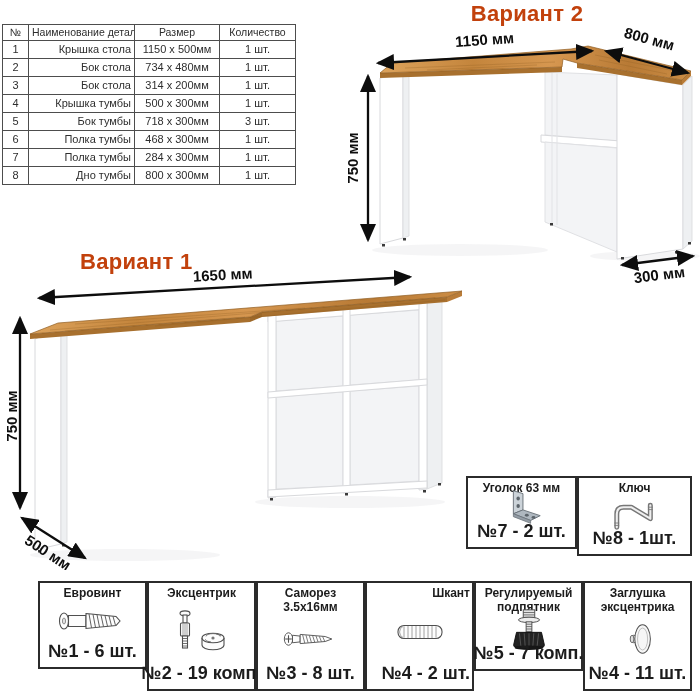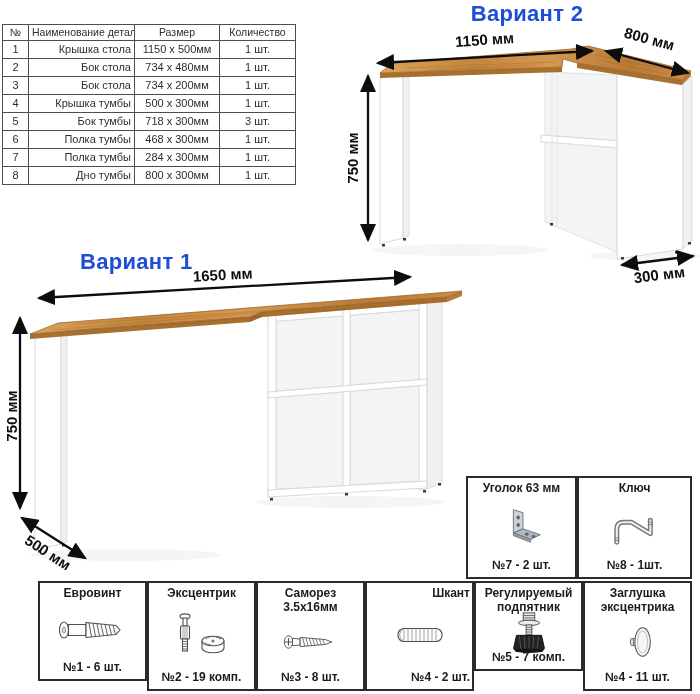--- a/index.html
+++ b/index.html
@@ -9,38 +9,38 @@
   .parts-table{position:absolute;left:2px;top:24px;width:294px;border-collapse:collapse;table-layout:fixed;}
   .parts-table th,.parts-table td{border:1px solid #4d4d4d;font-size:11px;color:#2e2e2e;
           padding:0 3px;white-space:nowrap;overflow:hidden;height:17px;line-height:17px;text-align:center;}
   .parts-table th{font-size:10.5px;font-weight:normal;height:15px;line-height:15px;}
   .parts-table .col-num{width:26px;}
   .parts-table .col-name{width:106px;}
   .parts-table .col-size{width:85px;}
   .parts-table .col-qty{width:76px;}
   .parts-table td.cell-name{text-align:right;padding-left:6px;}
   
-  .variant-title{position:absolute;font-weight:bold;font-size:22px;color:#1d4ed8;letter-spacing:.3px;}
+  .variant-title{position:absolute;font-weight:bold;font-size:22px;color:#c2410c;letter-spacing:.3px;}
   .v2-title{left:452px;top:1px;width:150px;text-align:center;}
   .v1-title{left:80px;top:241px;width:130px;text-align:left;margin-top:8px;}
   
   .drawing{position:absolute;}
   .dim-label{font-family:"Liberation Sans","DejaVu Sans",sans-serif;font-size:15px;font-weight:bold;fill:#0d0d0d;}
   .dim-line{stroke:#0d0d0d;stroke-width:2.3;}
   .panel{fill:#ffffff;stroke:#d8d9dc;stroke-width:1;}
   .panel-edge{fill:#eef0f2;stroke:#d8d9dc;stroke-width:.8;}
   .cubby{fill:#f3f4f6;stroke:#e0e1e4;stroke-width:1;}
   .foot{fill:#3a3a3a;}
   .grain{stroke:#8a5a20;stroke-width:.8;opacity:.32;fill:none;}
   
   .hw-box{position:absolute;border:2px solid #2b2b2b;background:#fff;box-sizing:border-box;
           display:flex;flex-direction:column;align-items:center;padding:4px 2px 5px;}
   .hw-title{font-weight:bold;font-size:12px;line-height:13.5px;text-align:center;color:#1c1c1c;}
   .hw-icon{flex:1;display:flex;align-items:center;justify-content:center;width:100%;min-height:0;}
-  .hw-count{font-weight:bold;font-size:12px;color:#1c1c1c;white-space:nowrap;}
+  .hw-count{font-weight:bold;font-size:18px;color:#1c1c1c;white-space:nowrap;}
   .hw-ic{stroke:#4f4f4f;stroke-width:1.1;fill:#fdfdfd;}
 </style>
 </head>
 <body>
 
 <div class="canvas">
 
   <table class="parts-table">
     <colgroup>
         <col class="col-num">
@@ -63,21 +63,21 @@
     </tr>
     <tr>
       <td>2</td>
       <td class="cell-name">Бок стола</td>
       <td>734 x 480мм</td>
       <td>1 шт.</td>
     </tr>
     <tr>
       <td>3</td>
       <td class="cell-name">Бок стола</td>
-      <td>734 x 200мм</td>
+      <td>314 x 200мм</td>
       <td>1 шт.</td>
     </tr>
     <tr>
       <td>4</td>
       <td class="cell-name">Крышка тумбы</td>
       <td>500 x 300мм</td>
       <td>1 шт.</td>
     </tr>
     <tr>
       <td>5</td>
@@ -216,49 +216,49 @@
     <g>
       <line class="dim-line" x1="34" y1="34" x2="405" y2="13" marker-start="url(#ar1)" marker-end="url(#ar1)"></line>
       <text class="dim-label" x="218" y="16" text-anchor="middle" transform="rotate(-3.3 218 16)">1650 мм</text>
       <line class="dim-line" x1="15" y1="54" x2="15" y2="244" marker-start="url(#ar1)" marker-end="url(#ar1)"></line>
       <text class="dim-label" x="12" y="152" text-anchor="middle" transform="rotate(-90 12 152)">750 мм</text>
       <line class="dim-line" x1="17" y1="254" x2="80" y2="294" marker-start="url(#ar1)" marker-end="url(#ar1)"></line>
       <text class="dim-label" x="40" y="293" text-anchor="middle" transform="rotate(33 40 293)">500 мм</text>
     </g>
   </svg>
 
-  <div class="hw-box" style="left:466px;top:476px;width:111px;height:103px;">
+  <div class="hw-box" style="left:466px;top:476px;width:111px;height:73px;">
     <div class="hw-title">Уголок 63 мм</div>
     <div class="hw-icon">
       <svg width="74" height="46" viewBox="0 0 74 48">
         <polygon points="28,6 38,9 38,26 28,30" fill="#ccd3d9" stroke="#6b737a" stroke-width="1"></polygon>
         <polygon points="28,30 38,26 56,32 46,37" fill="#aeb7bf" stroke="#6b737a" stroke-width="1"></polygon>
         <polygon points="28,30 46,37 46,40 28,33" fill="#949da6" stroke="#6b737a" stroke-width="0.8"></polygon>
         <ellipse cx="33" cy="14" rx="1.8" ry="2.1" fill="#5c646b"></ellipse>
         <ellipse cx="33" cy="22" rx="1.8" ry="2.1" fill="#5c646b"></ellipse>
         <ellipse cx="42" cy="31.5" rx="2" ry="1.5" fill="#5c646b"></ellipse>
         <ellipse cx="49" cy="33.8" rx="2" ry="1.5" fill="#5c646b"></ellipse>
       </svg>
     </div>
     <div class="hw-count">№7 - 2 шт.</div>
   </div>
 
-  <div class="hw-box" style="left:577px;top:476px;width:115px;height:103px;">
+  <div class="hw-box" style="left:577px;top:476px;width:115px;height:80px;">
     <div class="hw-title">Ключ</div>
     <div class="hw-icon">
       <svg width="74" height="46" viewBox="0 0 74 48">
         <path d="M18,40 V26 q0,-7 7,-7 h8 l20,12 v-14" fill="none" stroke="#777" stroke-width="5.2" stroke-linecap="round" stroke-linejoin="round"></path>
         <path d="M18,40 V26 q0,-7 7,-7 h8 l20,12 v-14" fill="none" stroke="#efefef" stroke-width="2.2" stroke-linecap="round" stroke-linejoin="round"></path>
         <path d="M15.5,38 h5 M15.5,35.5 h5 M50.5,19 h5 M50.5,21.5 h5" stroke="#777" stroke-width="0.9"></path>
       </svg>
     </div>
     <div class="hw-count">№8 - 1шт.</div>
   </div>
 
-  <div class="hw-box" style="left:38px;top:581px;width:109px;height:100px;">
+  <div class="hw-box" style="left:38px;top:581px;width:109px;height:88px;">
     <div class="hw-title">Евровинт</div>
     <div class="hw-icon">
       <svg width="74" height="48" viewBox="0 0 74 48">
         <ellipse class="hw-ic" cx="8" cy="24" rx="4.5" ry="8"></ellipse>
         <ellipse cx="8" cy="24" rx="1.6" ry="3" fill="#e2e2e2" stroke="#7a7a7a" stroke-width="0.8"></ellipse>
         <polygon class="hw-ic" points="12.5,18.5 30,18.5 30,29.5 12.5,29.5"></polygon>
         <polygon class="hw-ic" points="30,16.5 60,19.5 64,24 60,28.5 30,31.5"></polygon>
         <path d="M33,17 L35.5,30.8 M37,17.4 L39.5,30.4 M41,17.8 L43.5,30 M45,18.2 L47.5,29.6 M49,18.6 L51.5,29.2 M53,19 L55.5,28.8 M57,19.4 L59.5,28.3" stroke="#4f4f4f" stroke-width="0.9" fill="none"></path>
       </svg>
     </div>

